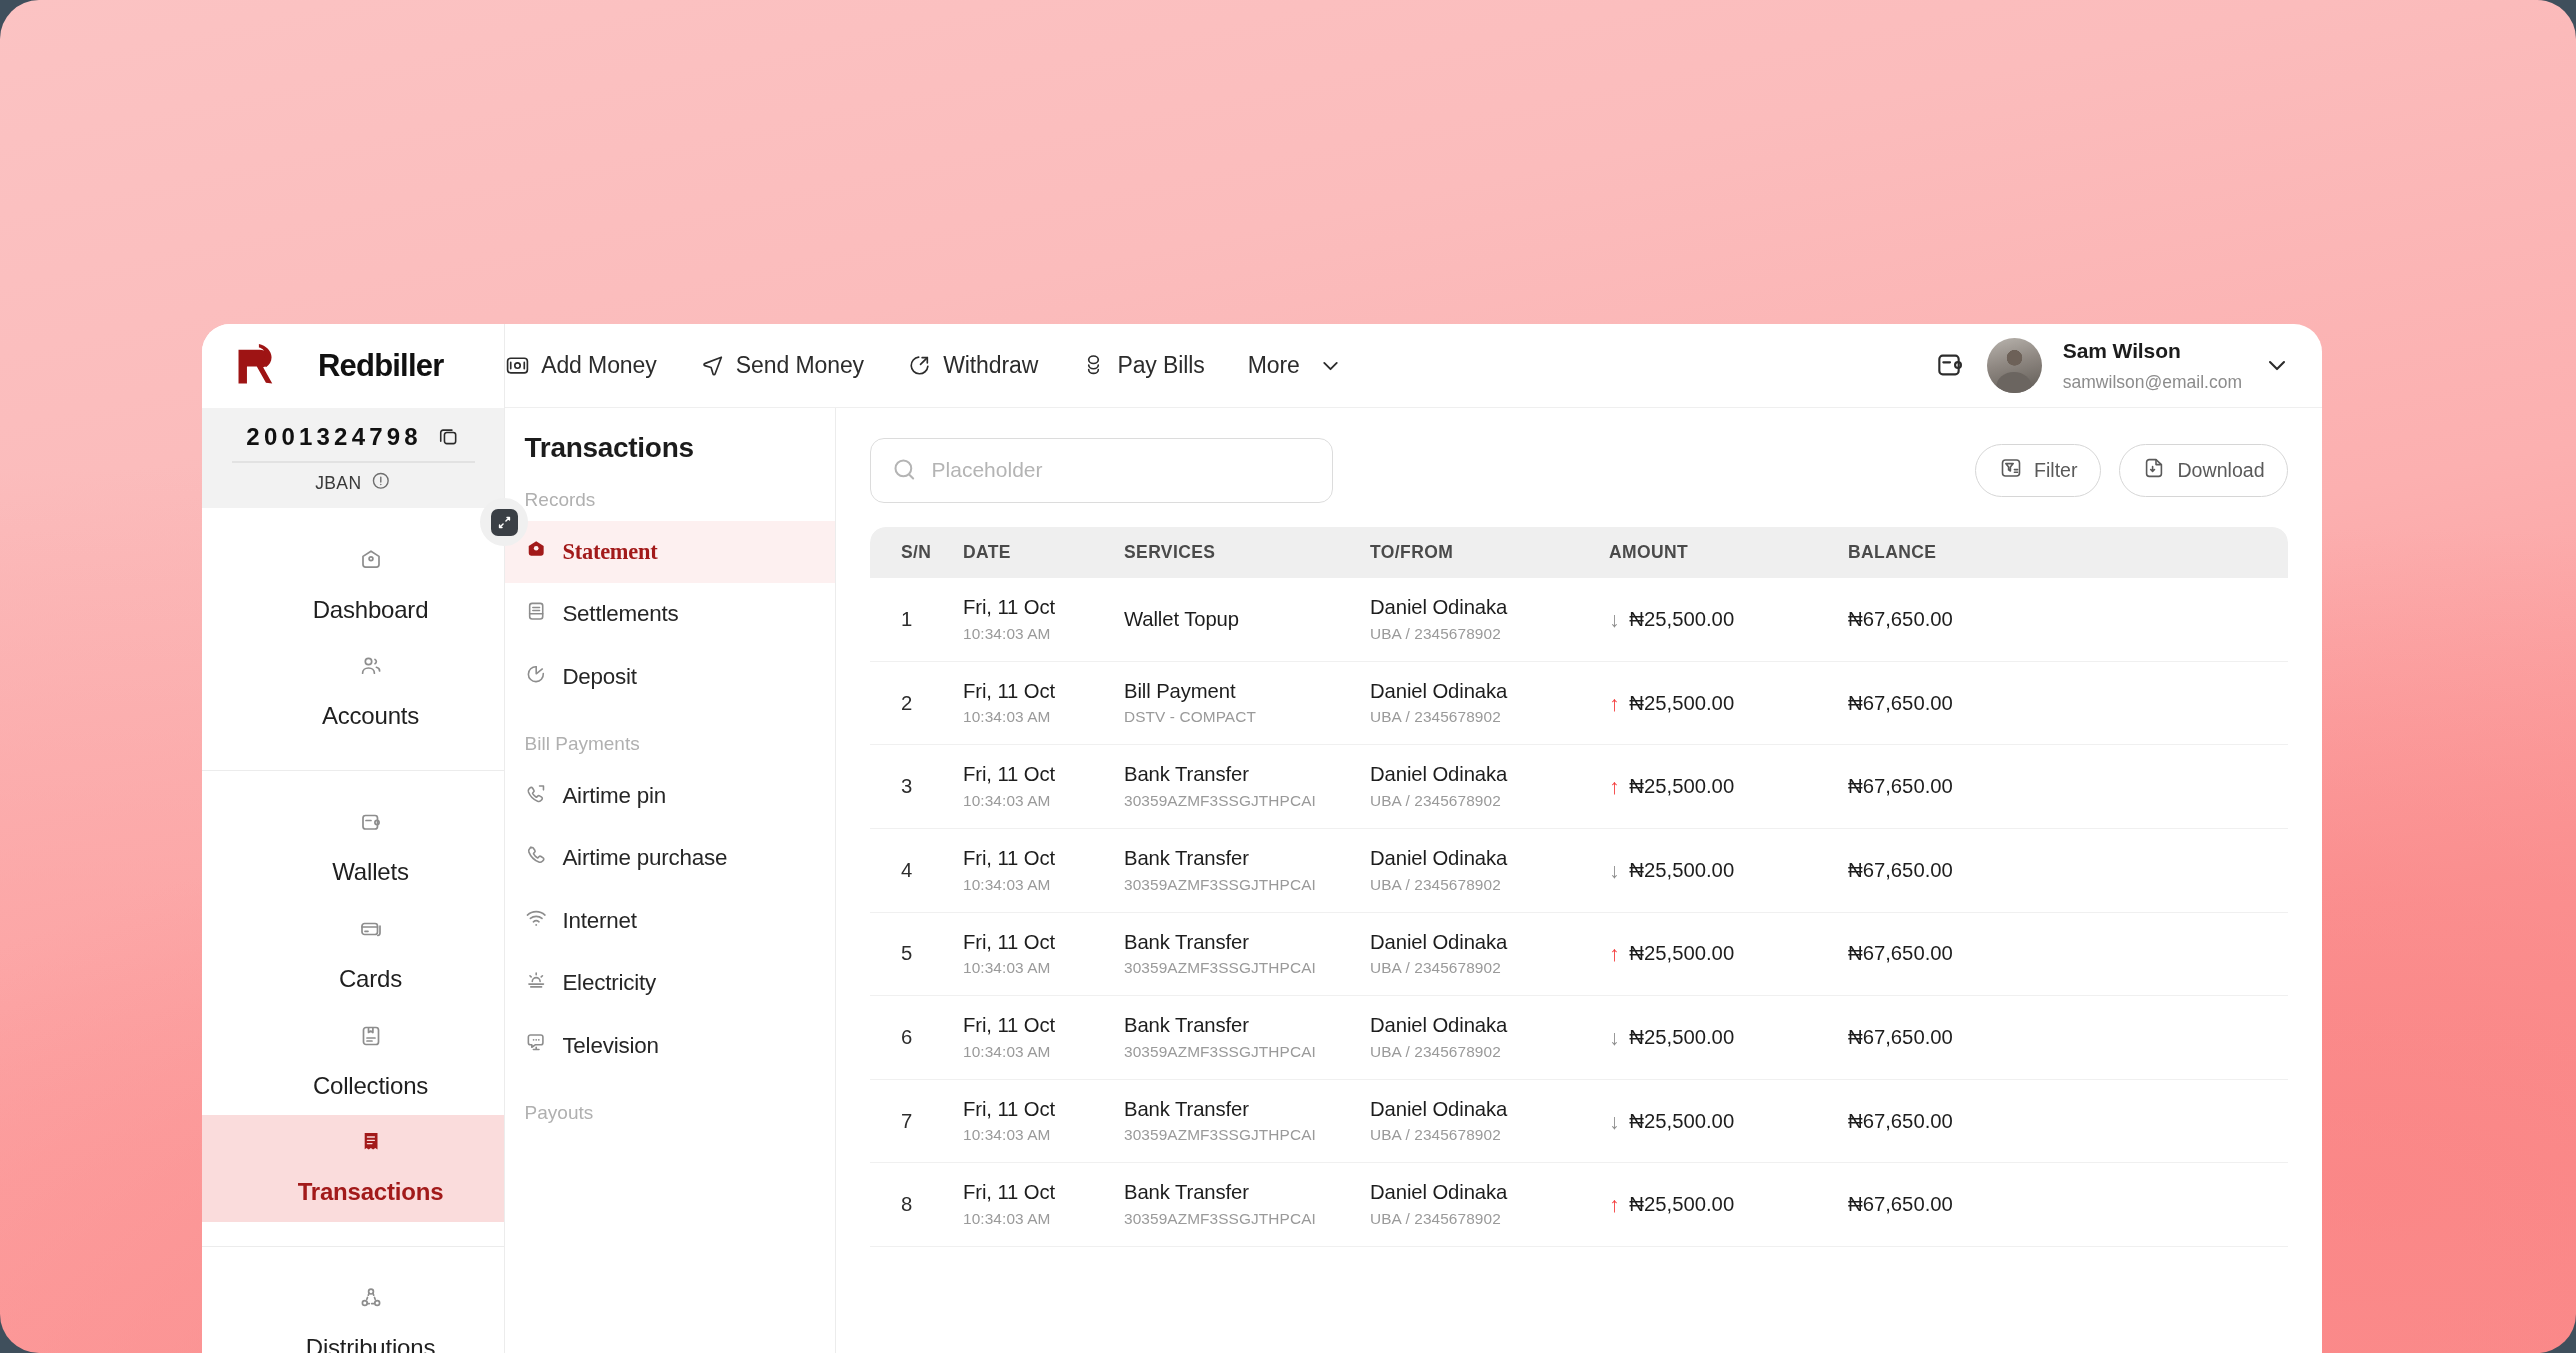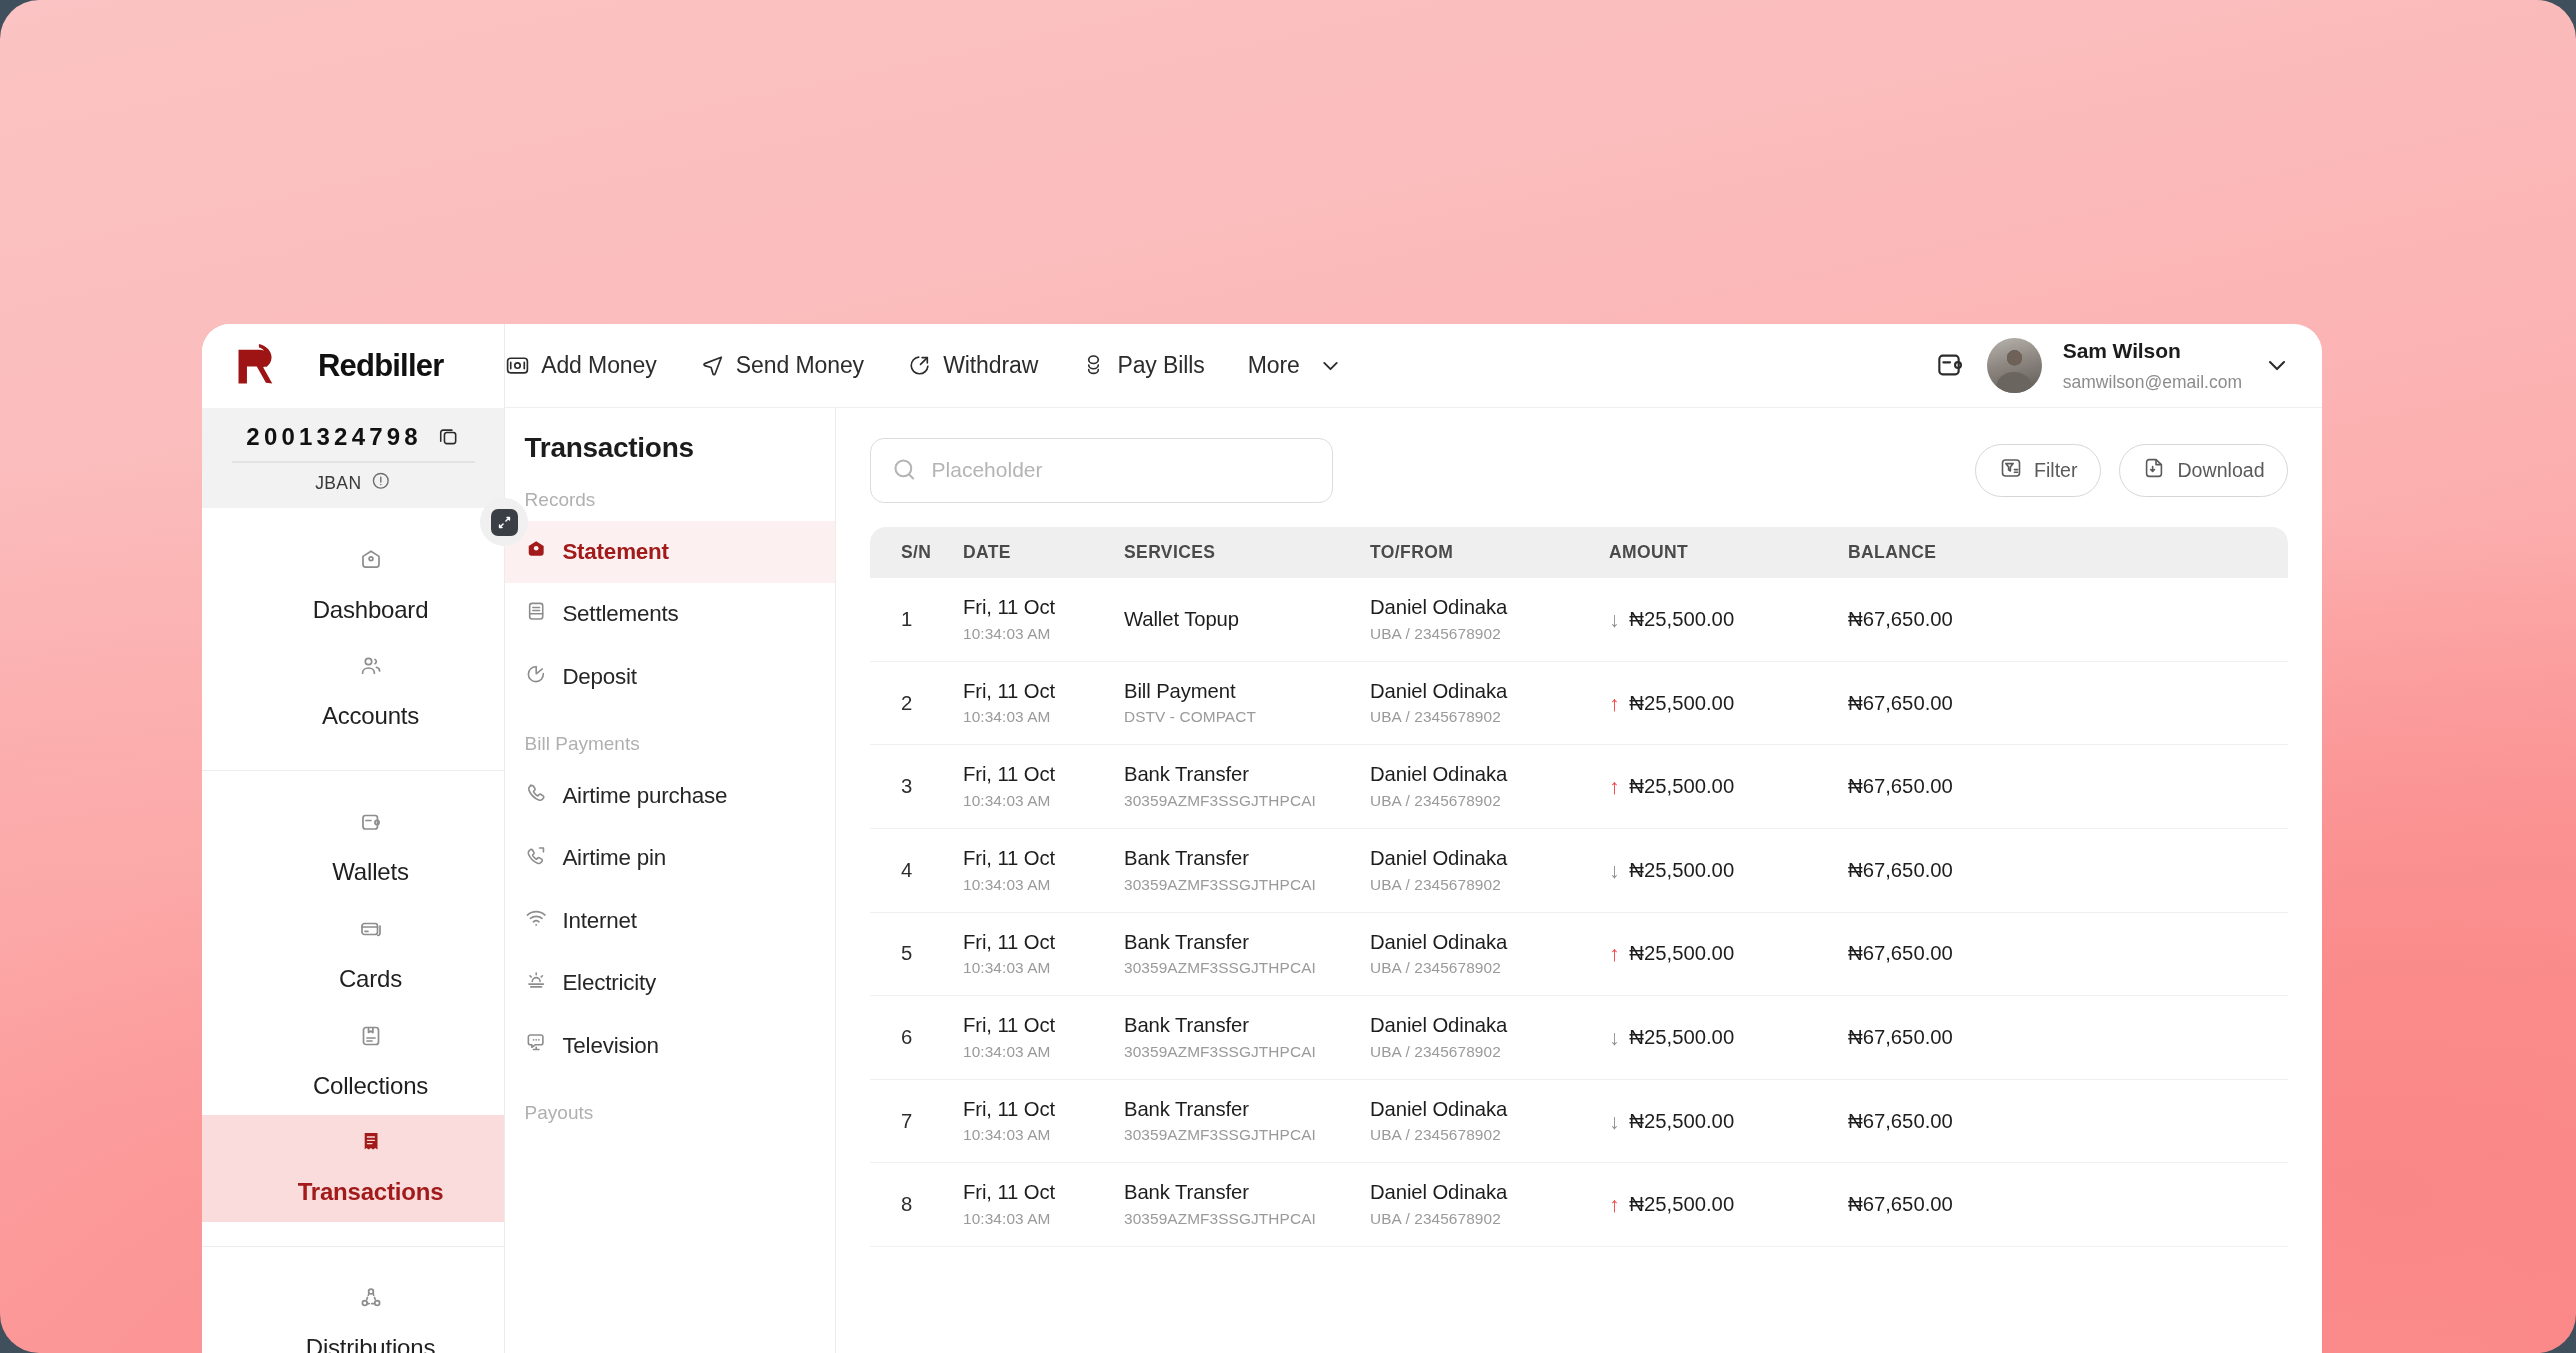--- a/index.html
+++ b/index.html
@@ -147,21 +147,21 @@
   }
   .sub-section-label {
     font-size: 19px; color:#b0b0b0; padding: 25px 0 9.8px 19.6px;
   }
   .sub-item {
     display:flex; align-items:center; gap: 15.4px;
     padding: 17px 0 17px 19.6px;
     font-size: 22.4px; color:#262626; cursor:pointer;
     letter-spacing:-0.2px;
   }
-  .sub-item.active { background:#fdf0f0; color:#a21a1a; font-weight:600; }
+  .sub-item.active { background:#fdf0f0; color:#a21a1a; font-weight:600;font-family:Liberation Serif, serif; }
   .sub-item svg { color:#8d8d8d; flex:0 0 auto; }
   .sub-item.active svg { color:#a21a1a; }
 
   
   #main { flex: 1; min-width: 0; padding: 29.5px 34px 0 34px; display:flex; flex-direction:column; }
   #main-toolbar { display:flex; align-items:center; justify-content:space-between; }
   #search-wrap {
     width: 463px; height: 65px; border: 1.4px solid #dcdcdc; border-radius: 14px;
     display:flex; align-items:center; gap: 14px; padding: 0 19.6px;
   }
@@ -458,34 +458,34 @@
           </svg>
         </span>
         <span>Deposit</span>
       </div>
 
       <div class="sub-section-label">Bill Payments</div>
 
       <div class="sub-item">
         <span>
           <svg width="22.4" height="22.4" viewBox="0 0 24 24" fill="none" stroke="currentColor" stroke-width="1.7">
-            <path d="M6.4 4.3c.8-.8 2-.7 2.6.2l1.5 2.2c.5.7.4 1.7-.3 2.3l-.8.7c-.3.3-.4.7-.2 1 .9 1.7 2.3 3.1 4 4 .4.2.8.1 1-.2l.7-.8c.6-.7 1.6-.8 2.3-.3l2.2 1.5c.9.6 1 1.8.2 2.6l-1 1c-1 1-2.5 1.3-3.8.8a19 19 0 0 1-10.6-10.6c-.5-1.3-.2-2.8.8-3.8l1.4-1.6z" stroke-linejoin="round"></path>
-          </svg>
-        </span>
-        <span>Airtime purchase</span>
-      </div>
-
-      <div class="sub-item">
-        <span>
-          <svg width="22.4" height="22.4" viewBox="0 0 24 24" fill="none" stroke="currentColor" stroke-width="1.7">
             <path d="M5.4 6.3c.8-.8 2-.7 2.6.2l1.4 2.1c.5.7.4 1.7-.3 2.2l-.7.7c-.3.3-.4.6-.2 1a13 13 0 0 0 3.6 3.6c.3.2.7.1 1-.2l.7-.7c.5-.6 1.5-.8 2.2-.3l2.1 1.4c.9.6 1 1.8.2 2.6l-.9.9c-1 1-2.4 1.2-3.6.8A17.6 17.6 0 0 1 3.7 10.7c-.4-1.2-.2-2.6.8-3.6l.9-.8z" stroke-linejoin="round"></path>
             <path d="M15.6 4.2h4.2v4.2" stroke-linecap="round" stroke-linejoin="round"></path>
           </svg>
         </span>
         <span>Airtime pin</span>
+      </div>
+
+      <div class="sub-item">
+        <span>
+          <svg width="22.4" height="22.4" viewBox="0 0 24 24" fill="none" stroke="currentColor" stroke-width="1.7">
+            <path d="M6.4 4.3c.8-.8 2-.7 2.6.2l1.5 2.2c.5.7.4 1.7-.3 2.3l-.8.7c-.3.3-.4.7-.2 1 .9 1.7 2.3 3.1 4 4 .4.2.8.1 1-.2l.7-.8c.6-.7 1.6-.8 2.3-.3l2.2 1.5c.9.6 1 1.8.2 2.6l-1 1c-1 1-2.5 1.3-3.8.8a19 19 0 0 1-10.6-10.6c-.5-1.3-.2-2.8.8-3.8l1.4-1.6z" stroke-linejoin="round"></path>
+          </svg>
+        </span>
+        <span>Airtime purchase</span>
       </div>
 
       <div class="sub-item">
         <span>
           <svg width="22.4" height="22.4" viewBox="0 0 24 24" fill="none" stroke="currentColor" stroke-width="1.8">
             <path d="M2.6 8.6a14 14 0 0 1 18.8 0" stroke-linecap="round"></path>
             <path d="M5.8 12.3a9.4 9.4 0 0 1 12.4 0" stroke-linecap="round"></path>
             <path d="M9 15.9a4.7 4.7 0 0 1 6 0" stroke-linecap="round"></path>
             <circle cx="12" cy="19.2" r="1" fill="currentColor" stroke="none"></circle>
           </svg>

